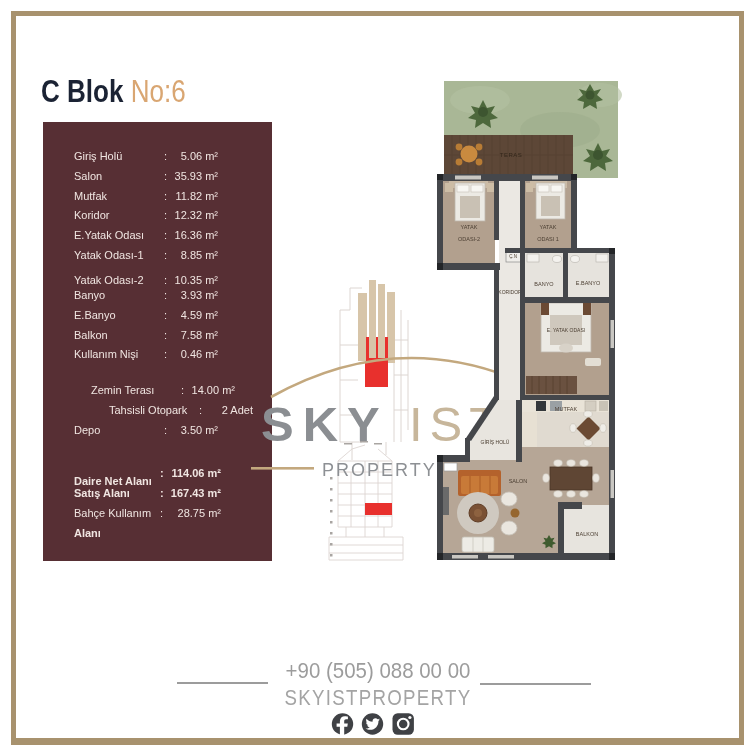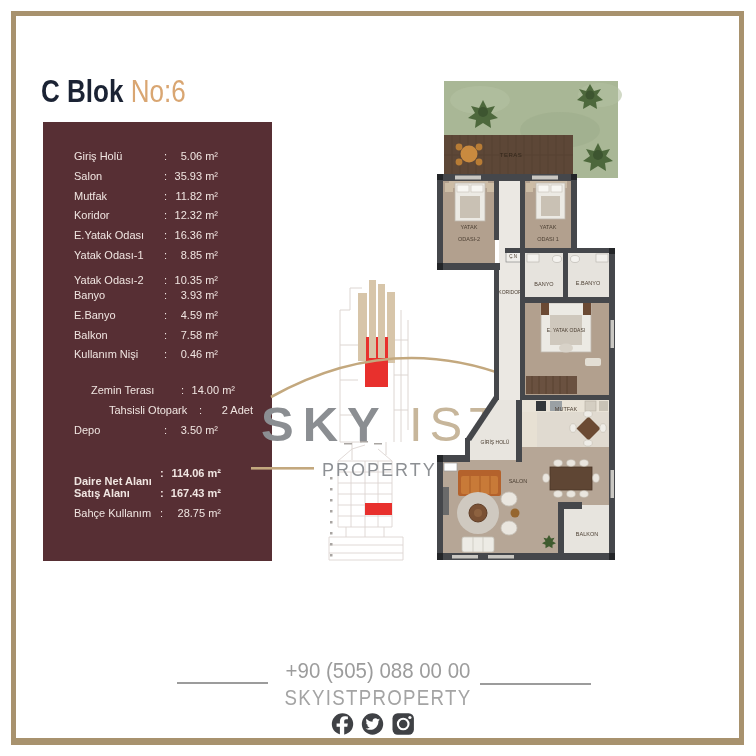--- a/index.html
+++ b/index.html
@@ -91,20 +91,23 @@
 </div>
 <div style="position:absolute;left:0;top:365px;width:208px;height:16px;font-weight:bold;">
 <span style="position:absolute;left:31px;white-space:nowrap;">Satış Alanı</span>
 <span style="position:absolute;left:117px;">:</span>
 <span style="position:absolute;right:30px;white-space:nowrap;">167.43 m²</span>
 </div>
 <div style="position:absolute;left:0;top:385px;width:208px;height:16px;font-weight:normal;">
 <span style="position:absolute;left:31px;white-space:nowrap;">Bahçe Kullanım</span>
 <span style="position:absolute;left:117px;">:</span>
 <span style="position:absolute;right:30px;white-space:nowrap;">28.75 m²</span>
+</div>
+<div style="position:absolute;left:0;top:405px;width:208px;height:16px;font-weight:bold;">
+<span style="position:absolute;left:31px;white-space:nowrap;">Alanı</span>
 </div>
 </div>
 
 <svg class="abs" style="left:0;top:0;" width="756" height="756" viewBox="0 0 756 756">
 
 <g>
 
   <g stroke="#ddd6d2" stroke-width="1" fill="none">
     <path d="M362,442 L340,442 L340,310 L350,310 L350,288 L362,288"></path>
     <path d="M394,300 L394,442 M401,310 L401,442 M408,320 L408,430"></path>

